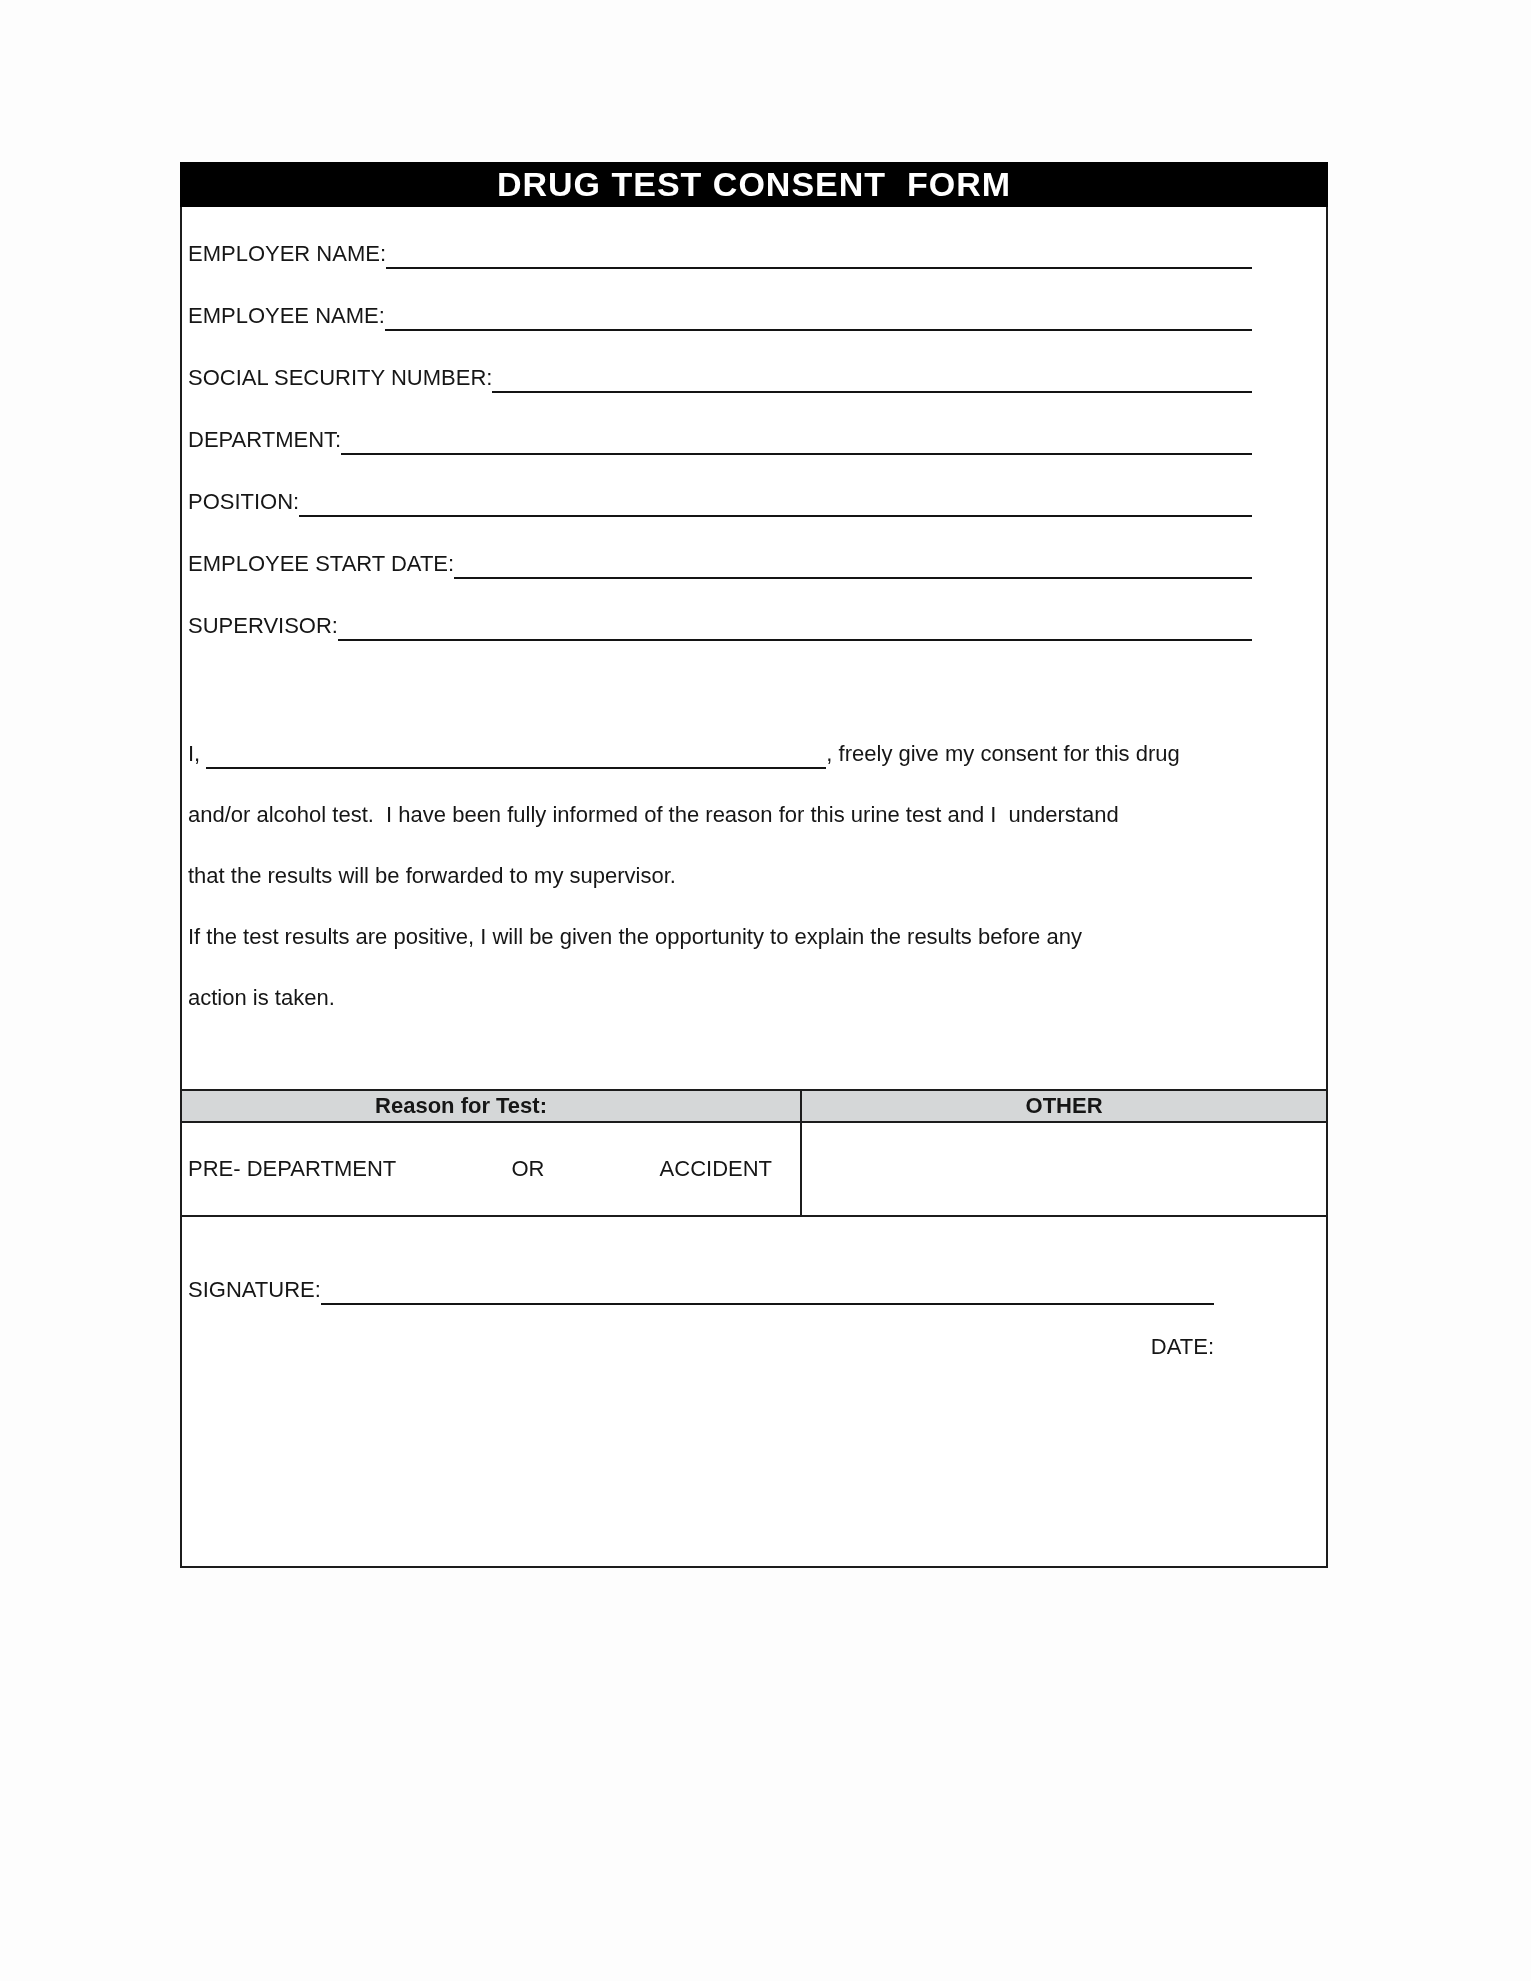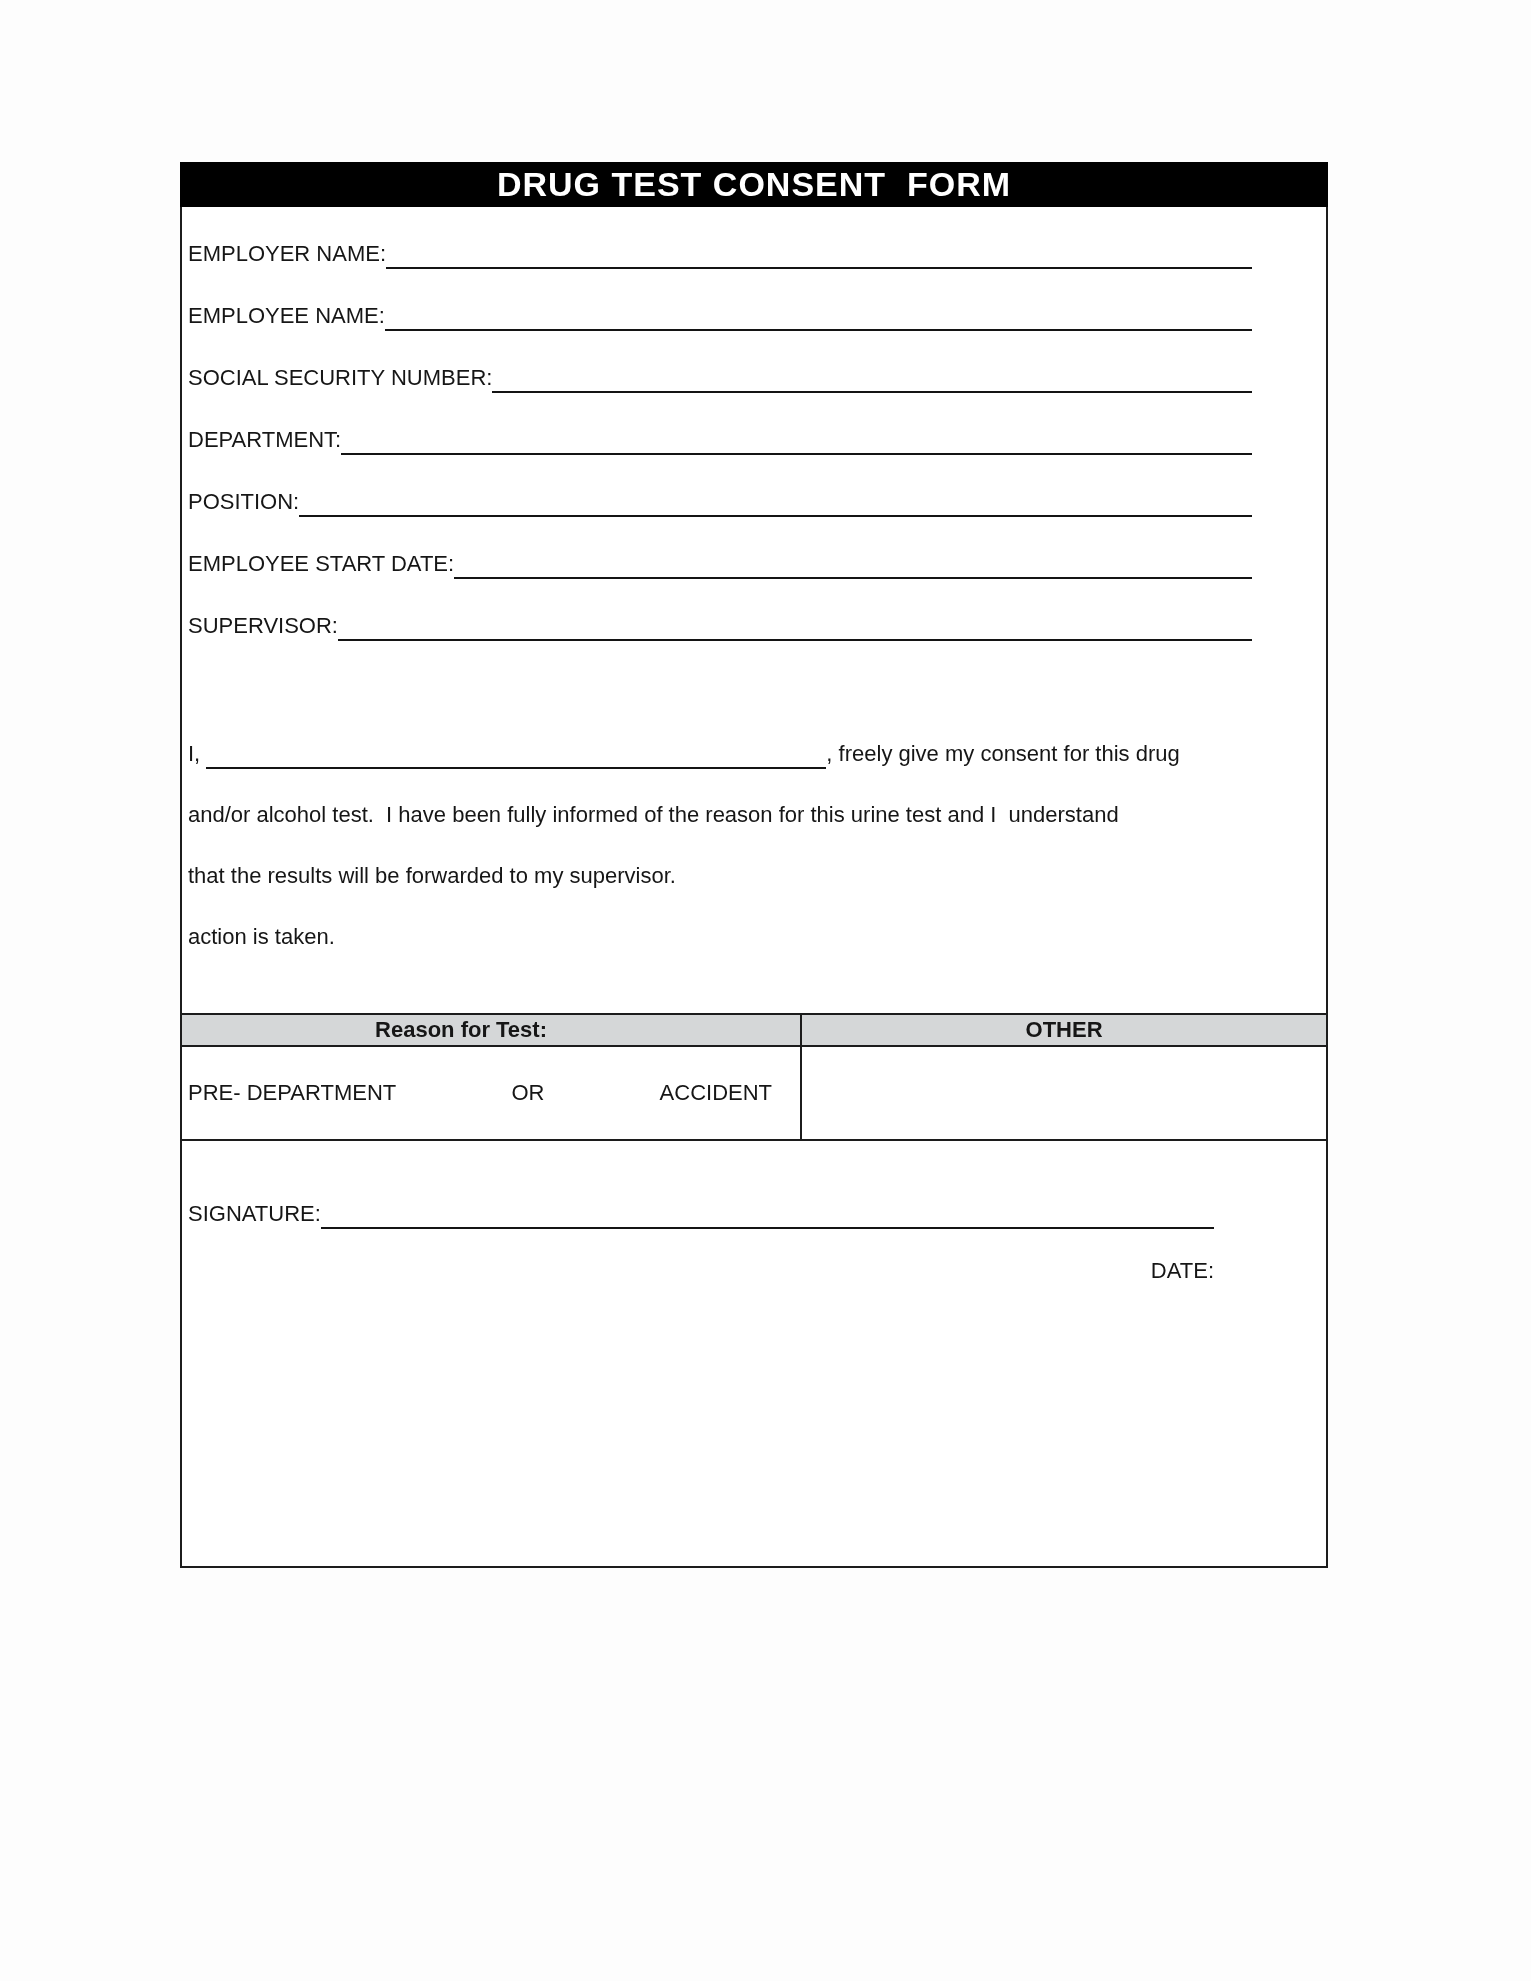--- a/index.html
+++ b/index.html
@@ -30,21 +30,21 @@
   .field-row { height: 62px; display: flex; align-items: flex-end; font-size: 22px; }
   .field-row .lbl { white-space: pre; line-height: 26px; padding-bottom: 2px; }
   .blank { flex: 1; border-bottom: 2px solid #141414; height: 30px; }
 
   
   .consent { padding: 0 70px 0 6px; margin-top: 100px; font-size: 22px; }
   .consent-line { height: 61px; display: flex; align-items: flex-start; white-space: pre; line-height: 26px; }
   .inline-blank { width: 620px; border-bottom: 2px solid #141414; height: 26px; }
 
   
-  .reason-table { margin-top: 28px; border-top: 2px solid #1c1c1c; text-align: right; }
+  .reason-table { margin-top: 43px; border-top: 2px solid #1c1c1c; text-align: right; }
   .rt-row { display: flex; }
   .rt-row.header {
     height: 30px; background: #d5d7d8; border-bottom: 2px solid #1c1c1c;
     font-weight: bold; font-size: 22px;
   }
   .rt-cell-left {
     width: 54.2%; box-sizing: border-box; border-right: 2px solid #1c1c1c;
     display: flex; align-items: center; justify-content: center;
   }
   .rt-row.header .rt-cell-left { padding-right: 60px; }
@@ -107,20 +107,23 @@
         <span class="inline-blank"></span>
         <span>, freely give my consent for this drug</span>
       </div>
       <div class="consent-line">
         <span>and/or alcohol test.  I have been fully informed of the reason for this urine test and I  understand</span>
       </div>
       <div class="consent-line">
         <span>that the results will be forwarded to my supervisor.</span>
       </div>
       <div class="consent-line">
+        <span>If the test results are positive, I will be given the opportunity to explain the results before any</span>
+      </div>
+      <div class="consent-line">
         <span>action is taken.</span>
       </div>
     </div>
 
     <div class="reason-table">
       <div class="rt-row header">
         <div class="rt-cell-left">
           <span>Reason for Test:</span>
         </div>
         <div class="rt-cell-right">

